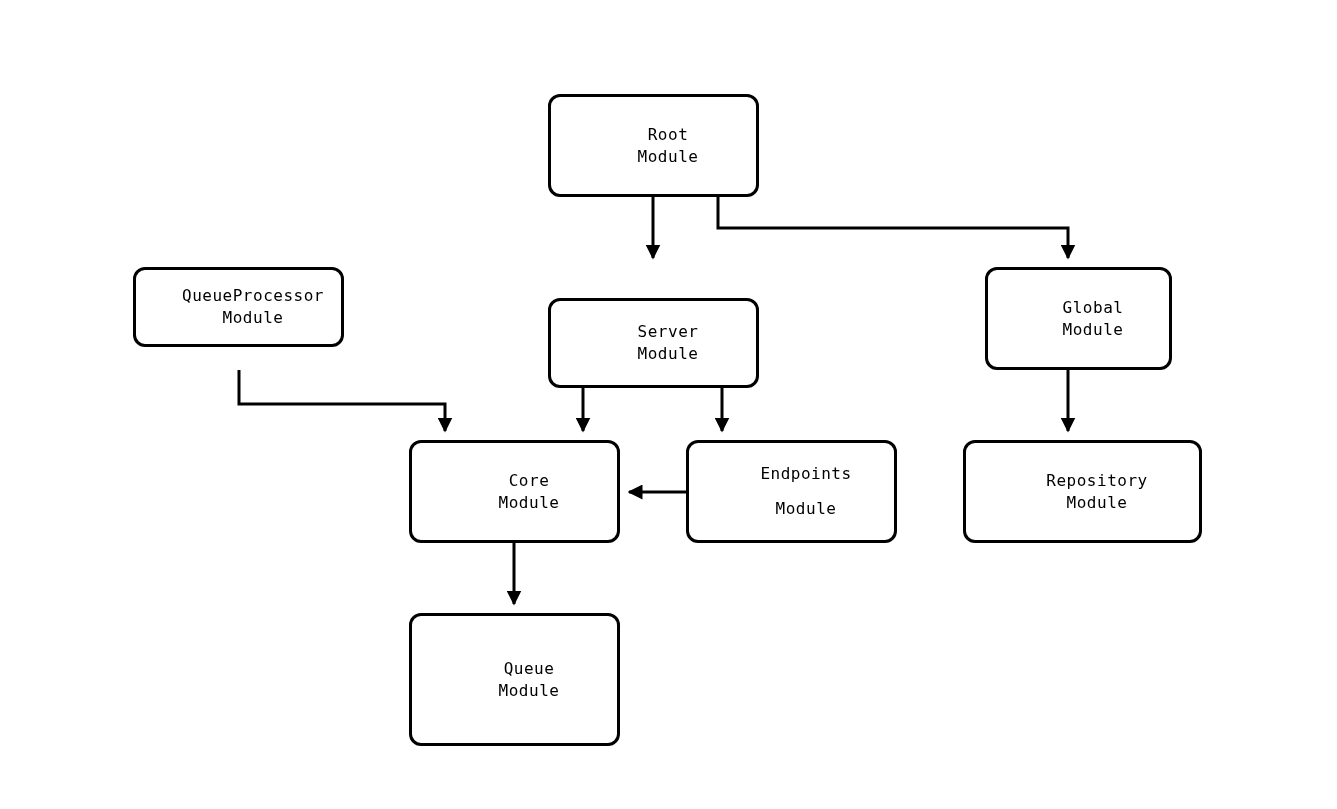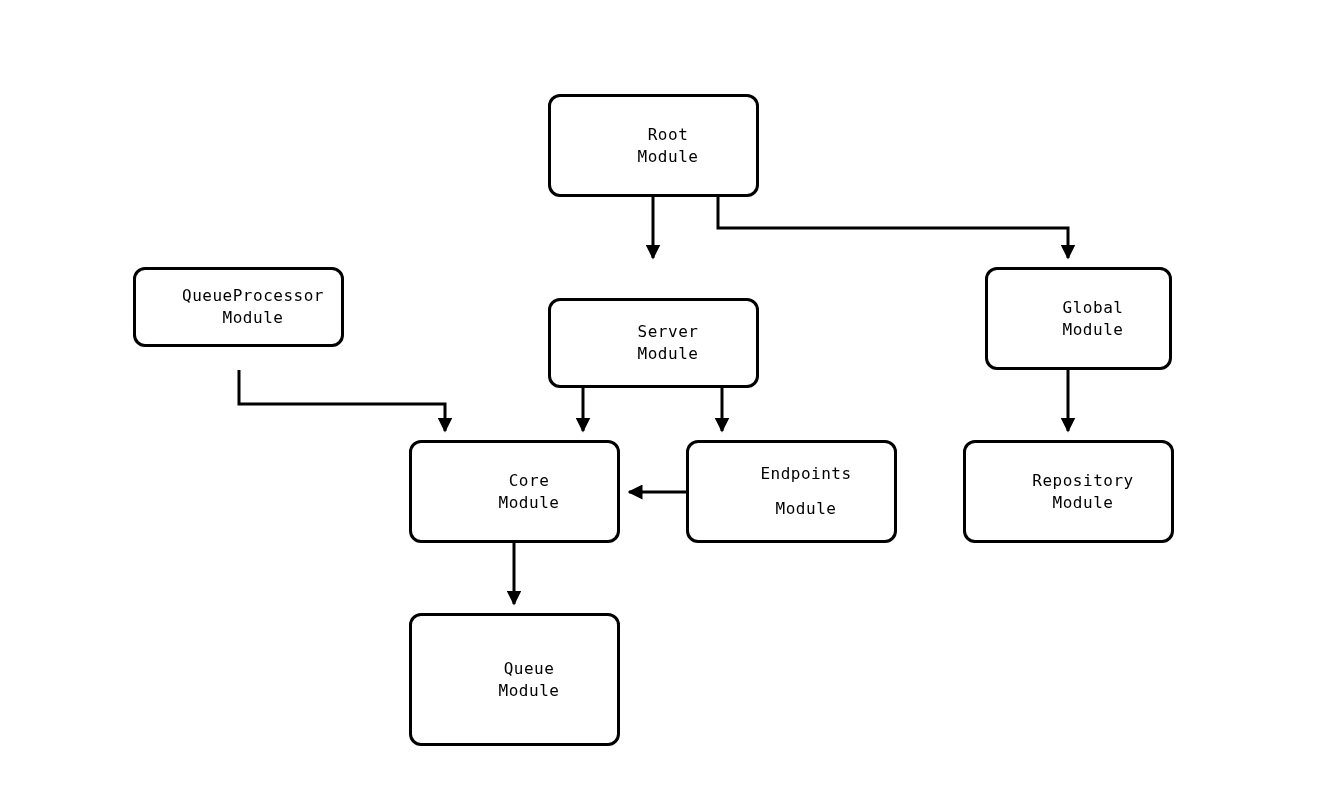--- a/index.html
+++ b/index.html
@@ -113,21 +113,21 @@
   <div class="node" style="left:409px; top:440px; width:211px; height:103px;text-align:right;">
     <span class="line1">Core</span>
     <span class="line2">Module</span>
   </div>
 
   <div class="node" style="left:686px; top:440px; width:211px; height:103px;gap:13px;">
     <span class="line1">Endpoints</span>
     <span class="line2">Module</span>
   </div>
 
-  <div class="node" style="left:963px; top:440px; width:211px; height:103px;">
+  <div class="node" style="left:963px; top:440px; width:239px; height:103px;">
     <span class="line1">Repository</span>
     <span class="line2">Module</span>
   </div>
 
   <div class="node" style="left:409px; top:613px; width:211px; height:133px;">
     <span class="line1">Queue</span>
     <span class="line2">Module</span>
   </div>
 
 </div>

